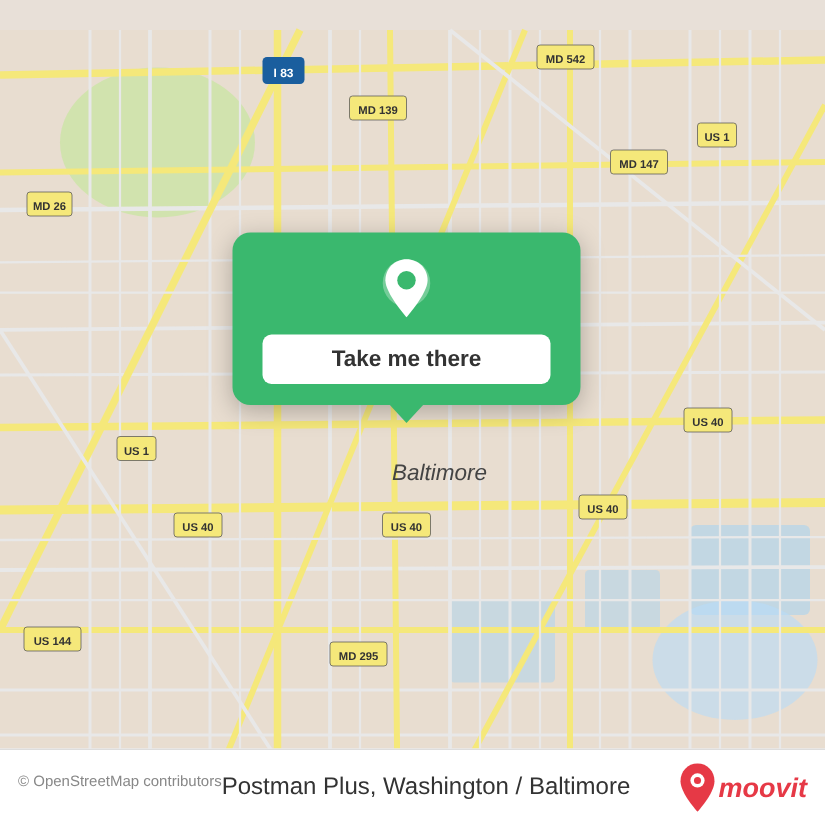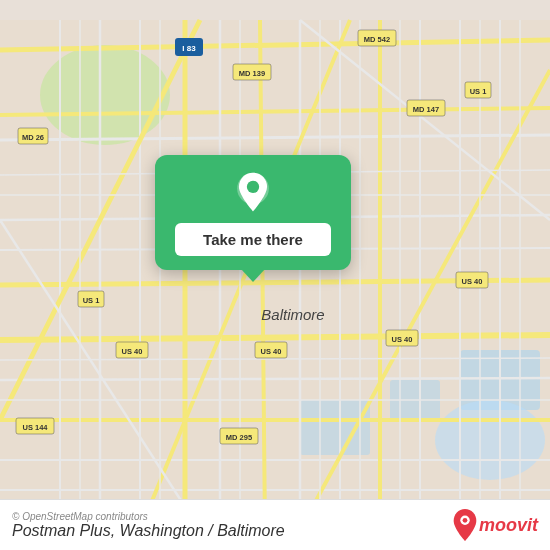--- a/index.html
+++ b/index.html
@@ -45,22 +45,21 @@
       border-top: 1px solid #ddd;
       padding: 8px 12px;
       display: flex;
       align-items: center;
       justify-content: space-between;
       z-index: 10;
     }
 
     #bottom-left {
       display: flex;
-      flex-direction: column;
-      font-style: italic;
+      flex-direction: row;
     }
 
     #copyright-text {
       font-size: 10px;
       color: #888;
     }
 
     #app-name {
       font-size: 16px;
       color: #333;
@@ -83,21 +82,21 @@
       font-weight: bold;
       color: #e63946;
       font-style: italic;
     }
 
     
     #popup-card {
       position: absolute;
       top: 155px;
       left: 155px;
-      width: 196px;
+      width: 232px;
       background: #3ab86e;
       border-radius: 12px;
       display: flex;
       flex-direction: column;
       align-items: center;
       padding: 16px 20px 14px;
       z-index: 20;
       box-shadow: 0 4px 16px rgba(0,0,0,0.25);
     }
 

